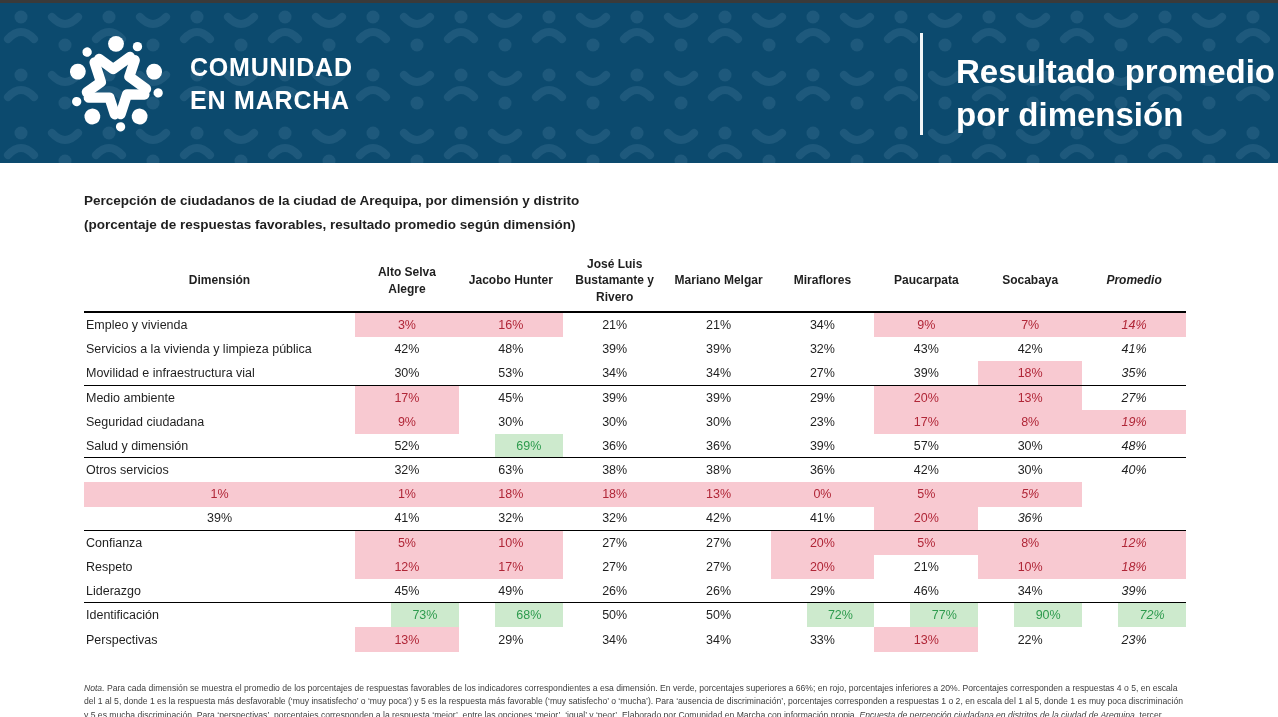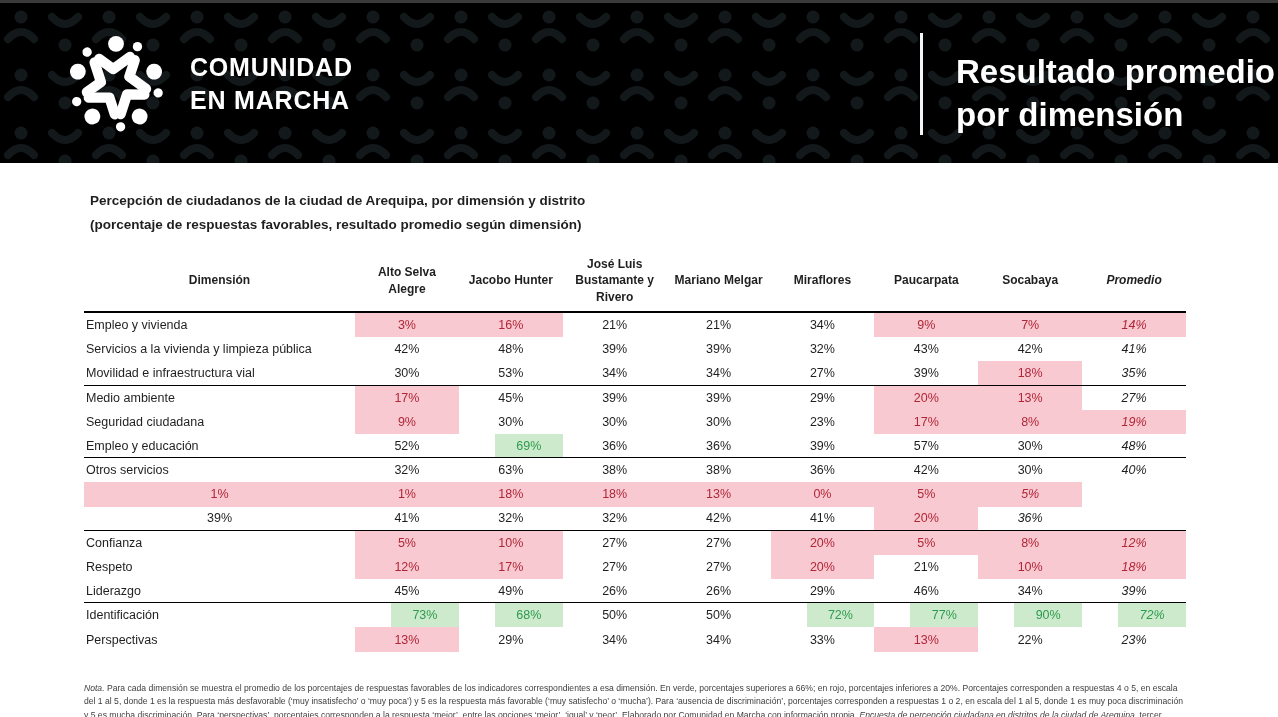--- a/index.html
+++ b/index.html
@@ -1,31 +1,31 @@
 <!DOCTYPE html>
 <html lang="es"><head>
 <meta charset="utf-8">
 <style>
   * { margin:0; padding:0; box-sizing:border-box; }
   html,body { width:1278px; height:717px; background:#ffffff; font-family:"Liberation Sans", sans-serif; }
   .page { position:relative; width:1278px; height:717px; background:#fff; overflow:hidden; }
   .top-edge { position:absolute; top:0; left:0; width:1278px; height:3px; background:#3a3a3a; z-index:5; }
 
   
-  .banner { position:absolute; top:3px; left:0; width:1278px; height:160px; background:#000000; overflow:hidden;padding-left:16px; }
+  .banner { position:absolute; top:3px; left:0; width:1278px; height:160px; background:#0c4a6e; overflow:hidden;padding-left:16px; }
   .banner svg.pattern { position:absolute; top:0; left:0; }
   .brand { position:absolute; top:24px; left:60px; display:flex; align-items:center; }
   .logo { width:112px; height:114px; }
   .wordmark { margin-left:18px; color:#ffffff; font-weight:bold; font-size:25px; letter-spacing:0.8px; line-height:1.32; }
   .vline { position:absolute; left:920px; top:30px; width:2.5px; height:102px; background:#f2f6f8; }
   .headline { position:absolute; left:956px; top:48px; color:#ffffff; font-weight:bold; font-size:33px; line-height:1.3; }
 
   
   main { position:absolute; top:163px; left:0; width:1278px; padding:0 92px 0 84px; }
-  .table-title { margin-top:26px; font-size:13.5px; font-weight:bold; color:#1f1f1f; line-height:24px;margin-left:6px; }
+  .table-title { margin-top:26px; font-size:13.5px; font-weight:bold; color:#1f1f1f; line-height:24px; }
   .grid-table { width:1102px; margin-top:18px; }
   .thead, .trow { display:grid; grid-template-columns:271px repeat(8, 1fr); }
   .thead { min-height:58px; align-items:center; border-bottom:2px solid #000; padding-bottom:5px; }
   .th { font-size:12px; font-weight:bold; color:#1f1f1f; text-align:center; line-height:1.35; padding:0 4px; }
   .th-avg { font-style:italic; }
   .trow { height:24.2px; }
   .trow.gsep { border-bottom:1.6px solid #000;text-align:center; }
   .td { display:flex; align-items:center; font-size:12.5px; color:#1f1f1f; }
   .td.label { justify-content:flex-start; padding-left:2px; }
   .td.val { justify-content:center; }
@@ -168,21 +168,21 @@
           <div class="td val low">9%</div>
           <div class="td val">30%</div>
           <div class="td val">30%</div>
           <div class="td val">30%</div>
           <div class="td val">23%</div>
           <div class="td val low">17%</div>
           <div class="td val low">8%</div>
           <div class="td val low avg">19%</div>
         </div>
         <div class="trow gsep">
-          <div class="td label">Empleo y educación</div>
+          <div class="td label">Salud y dimensión</div>
           <div class="td val">52%</div>
           <div class="td val high">69%</div>
           <div class="td val">36%</div>
           <div class="td val">36%</div>
           <div class="td val">39%</div>
           <div class="td val">57%</div>
           <div class="td val">30%</div>
           <div class="td val avg">48%</div>
         </div>
         <div class="trow">

